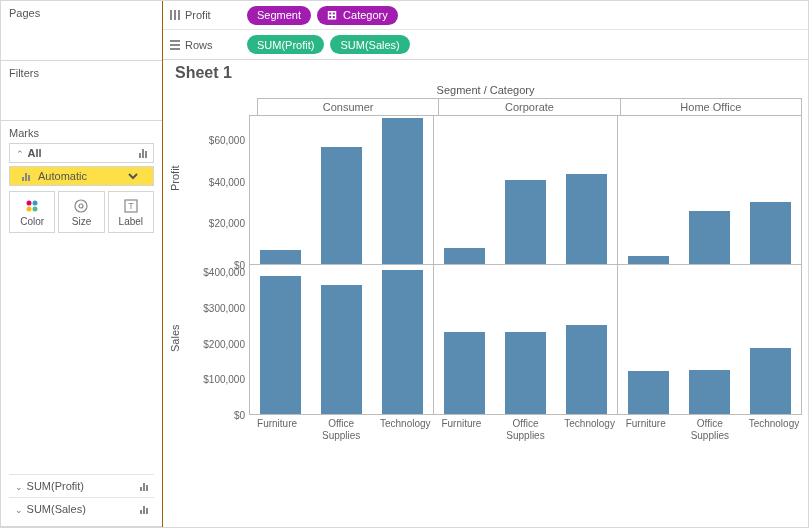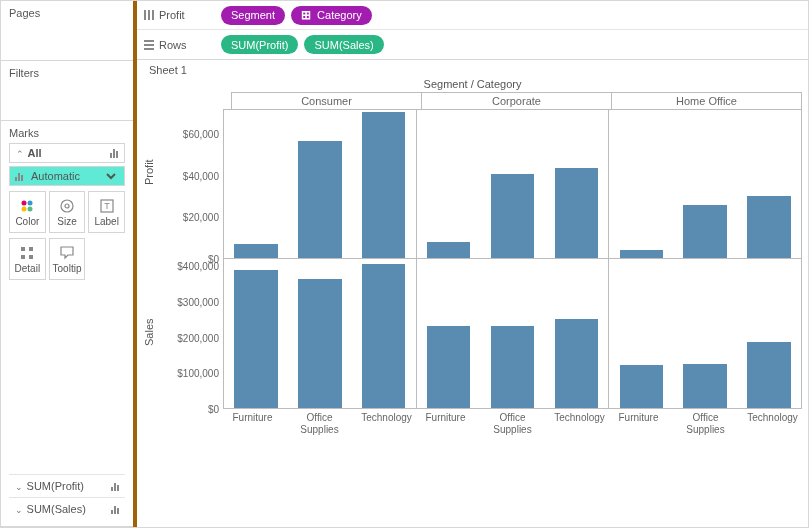--- a/index.html
+++ b/index.html
@@ -1,45 +1,45 @@
 <!DOCTYPE html>
 <html><head>
 <meta charset="utf-8">
 <style>
   * { box-sizing: border-box; }
   html, body { margin: 0; padding: 0; font-family: Arial, Helvetica, sans-serif; font-size: 11px; color: #555; background: #fff; }
   .app { display: flex; width: 809px; height: 528px; border: 1px solid #d7d7d7; background: #fff; }
-  .left-col { width: 136px; border-right: 4px solid #a16207; display: flex; flex-direction: column; }
+  .left-col { width: 162px; border-right: 1px solid #a16207; display: flex; flex-direction: column; }
   .panel { border-bottom: 1px solid #d7d7d7; padding: 6px 8px; }
   .panel-title { font-size: 11px; color: #555; }
   .pages { height: 60px; }
   .filters { height: 60px; }
   .marks { flex: 1; }
   .marks-title { padding: 0 0 4px 0; font-size: 11px; }
   .marks-all { display: flex; align-items: center; justify-content: space-between; border: 1px solid #d5d5d5; padding: 3px 6px; margin-bottom: 3px; background: #fff; cursor: pointer; }
   .marks-all .caret { font-size: 9px; color: #777; margin-right: 4px; }
-  .marks-type { display: flex; align-items: center; border: 1px solid #d5d5d5; padding: 2px 5px; margin-bottom: 5px; background: #5eead4; }
+  .marks-type { display: flex; align-items: center; border: 1px solid #d5d5d5; padding: 2px 12px; margin-bottom: 5px; background: #fde047; }
   .marks-type select { border: none; font-size: 11px; color: #555; flex: 1; background: transparent; }
   .marks-grid { display: grid; grid-template-columns: repeat(3, 1fr); gap: 3px; margin-bottom: 5px; }
   .mark-btn { border: 1px solid #d5d5d5; height: 42px; display: flex; flex-direction: column; align-items: center; justify-content: center; gap: 2px; font-size: 10px; color: #555; background: #fff; cursor: pointer; }
   .mark-btn svg { width: 16px; height: 16px; }
   .marks-grid2 { display: grid; grid-template-columns: repeat(3, 1fr); gap: 3px; }
   .measure-row { display: flex; align-items: center; justify-content: space-between; border-top: 1px solid #e4e4e4; padding: 5px 6px; cursor: pointer; }
   .measure-row .caret { font-size: 9px; color: #777; margin-right: 4px; }
   .right-col { flex: 1; display: flex; flex-direction: column; }
   .shelves { border-bottom: 1px solid #d7d7d7; }
   .shelf { display: flex; align-items: center; height: 29px; border-bottom: 1px solid #e4e4e4; padding: 0 6px; gap: 6px; }
   .shelf:last-child { border-bottom: none; }
   .shelf-label { width: 72px; display: flex; align-items: center; gap: 4px; color: #555; }
   .pill { display: inline-flex; align-items: center; height: 19px; border-radius: 10px; padding: 0 10px; color: #fff; font-size: 11px; gap: 4px; cursor: pointer; }
   .pill.blue { background: #a21caf; }
   .pill.green { background: #2bb685; }
   .pill .plus { font-weight: bold; font-size: 12px; margin-right: 2px; }
   .sheet-area { flex: 1; padding: 4px 6px 0 6px; overflow: hidden; }
-  .sheet-title { font-size: 11px; color: #555; font-weight: normal; padding: 0 0 2px 6px; }
+  .sheet-title { font-size: 16px; color: #555; font-weight: bold; padding: 0 0 2px 6px; }
   .chart-header-title { text-align: center; font-size: 11px; color: #555; margin-bottom: 2px; }
   .chart { display: flex; }
   .yaxis-titles { width: 18px; display: flex; flex-direction: column; }
   .yaxis-title { writing-mode: vertical-rl; transform: rotate(180deg); text-align: center; font-size: 11px; color: #555; }
   .chart-body { flex: 1; display: flex; flex-direction: column; }
   .seg-headers { display: flex; gap: 8px; }
   .ytick-col { width: 62px; }
   .seg-header { flex: 1; text-align: center; font-size: 11px; color: #666; padding: 2px 0; border-top: 1px solid #bcbcbc; border-left: 1px solid #bcbcbc; }
   .seg-header:last-child { border-right: 1px solid #bcbcbc; }
   .chart-row { display: flex; }
@@ -109,38 +109,20 @@
           <span>Size</span>
         </div>
         <div class="mark-btn">
           <svg viewBox="0 0 16 16">
               <rect x="2" y="2" width="12" height="12" fill="none" stroke="#888" stroke-width="1.2"></rect>
               <text x="8" y="11" text-anchor="middle" font-size="9" fill="#888">T</text>
             </svg>
           <span>Label</span>
         </div>
       </div>
-      <div class="marks-grid2">
-        <div class="mark-btn">
-          <svg viewBox="0 0 16 16">
-              <rect x="2" y="2" width="4" height="4" fill="#888"></rect>
-              <rect x="10" y="2" width="4" height="4" fill="#888"></rect>
-              <rect x="2" y="10" width="4" height="4" fill="#888"></rect>
-              <rect x="10" y="10" width="4" height="4" fill="#888"></rect>
-            </svg>
-          <span>Detail</span>
-        </div>
-        <div class="mark-btn">
-          <svg viewBox="0 0 16 16">
-              <path d="M2 2h12v8H9l-3 3v-3H2z" fill="none" stroke="#888" stroke-width="1.2"></path>
-            </svg>
-          <span>Tooltip</span>
-        </div>
-        <div></div>
-      </div>
 
       <div style="flex:1"></div>
 
       <div class="measure-row">
         <span><span class="caret">⌄</span><span>SUM(Profit)</span></span>
         <span class="mini-bar-icon">
             <span style="height:4px"></span>
             <span style="height:8px"></span>
             <span style="height:6px"></span>
           </span>

